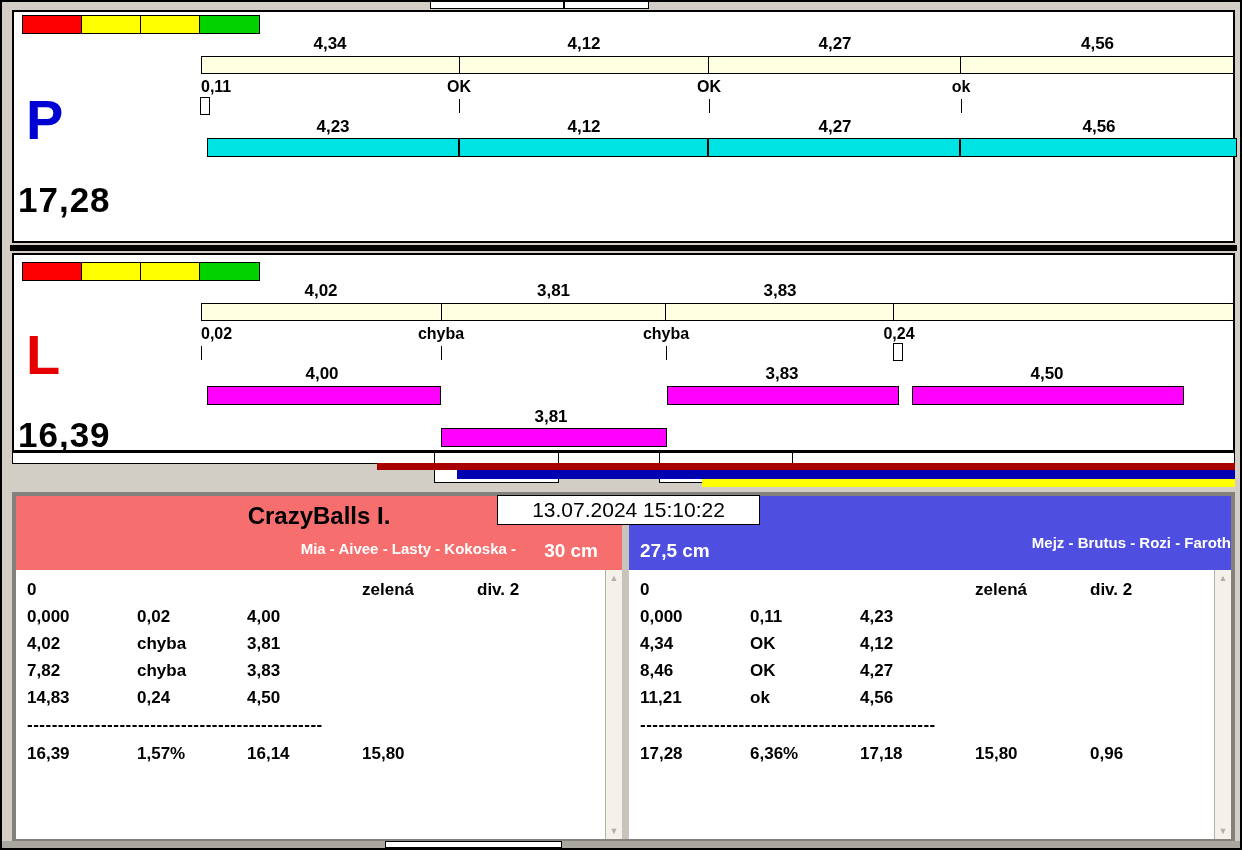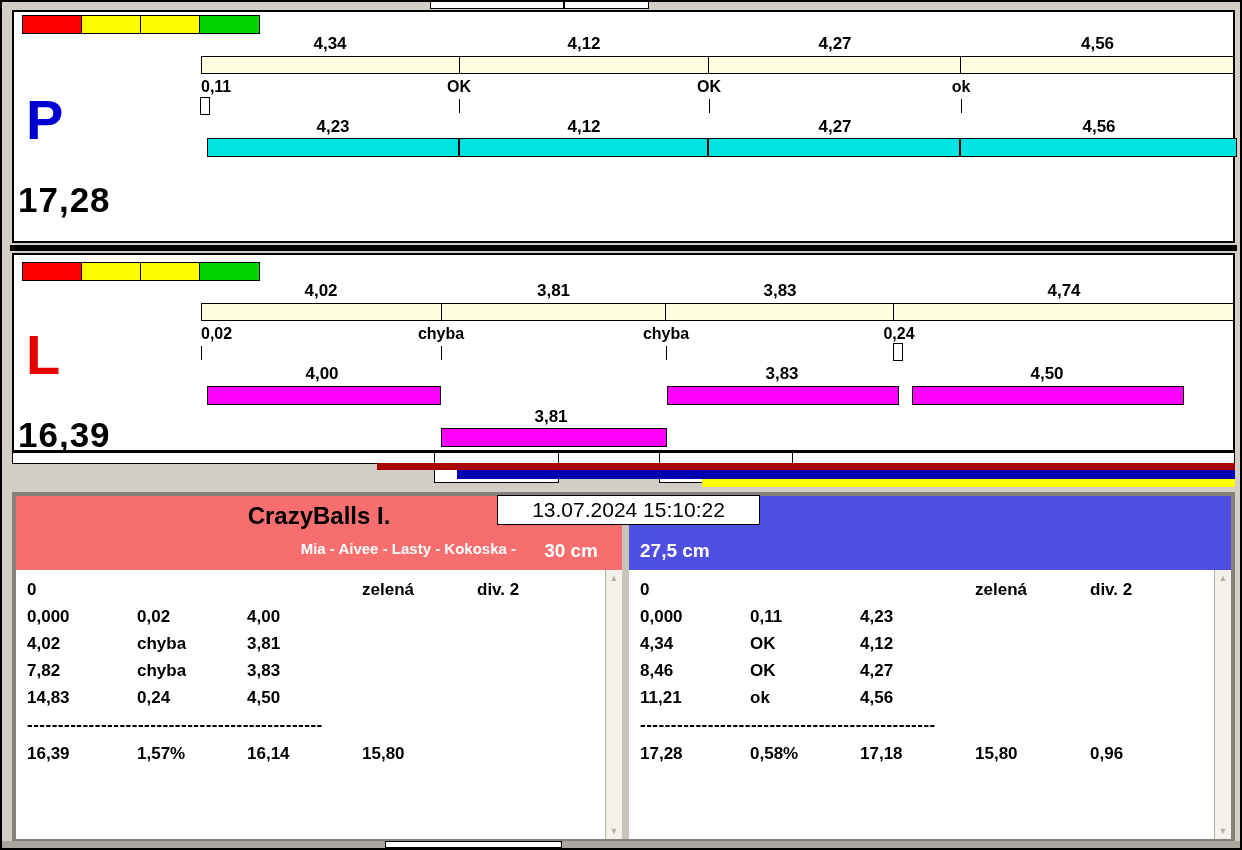--- a/index.html
+++ b/index.html
@@ -118,21 +118,20 @@
       <div class="light" style="background: rgb(255, 0, 0);"></div>
       <div class="light" style="background: rgb(255, 255, 0);"></div>
       <div class="light" style="background: rgb(255, 255, 0);"></div>
       <div class="light" style="background: rgb(0, 211, 0);"></div>
     </div>
 
     <div class="bar-labels" style="left:187px;top:26px;width:1033px;">
       <span style="width:240px">4,02</span>
       <span style="width:225px">3,81</span>
       <span style="width:228px">3,83</span>
-      <span style="width:340px">4,74</span>
     </div>
     <div class="bar" style="left: 187px; top: 48px; width: 1033px; height: 18px; background: rgb(255, 255, 225);">
       <div class="segcell" style="width:240px"></div>
       <div class="segcell" style="width:225px"></div>
       <div class="segcell" style="width:228px"></div>
       <div class="segcell" style="width:340px"></div>
     </div>
 
     <span class="mark" style="left:187px;top:70px;">0,02</span>
     <span class="mark ctr" style="left:392px;top:70px;">chyba</span>
@@ -219,20 +218,21 @@
         </div>
         <div class="scrollbar">
           <div class="scroll-btn up">▲</div>
           <div class="scroll-btn down">▼</div>
         </div>
       </div>
     </div>
 
     <div class="half" style="left:613px;width:602px;">
       <div class="team-header" style="background: rgb(78, 78, 224);">
+        <div class="team-dogs" style="left:130px;width:472px;top:38px;">Mejz - Brutus - Rozi - Faroth</div>
         <div class="jump-height" style="left:11px;top:44px;">27,5 cm</div>
       </div>
       <div class="team-body">
         <div class="trow" style="top:10px;">
           <span class="c1">0</span>
           <span class="c2"></span>
           <span class="c3"></span>
           <span class="c4">zelená</span>
           <span class="c5">div. 2</span>
         </div>
@@ -260,21 +260,21 @@
         <div class="trow" style="top:118px;">
           <span class="c1">11,21</span>
           <span class="c2">ok</span>
           <span class="c3">4,56</span>
           <span class="c4"></span>
           <span class="c5"></span>
         </div>
         <div class="sep" style="top:145px;">------------------------------------------------</div>
         <div class="trow" style="top:174px;">
           <span class="c1">17,28</span>
-          <span class="c2">0,58%</span>
+          <span class="c2">6,36%</span>
           <span class="c3">17,18</span>
           <span class="c4">15,80</span>
           <span class="c5">0,96</span>
         </div>
         <div class="scrollbar">
           <div class="scroll-btn up">▲</div>
           <div class="scroll-btn down">▼</div>
         </div>
       </div>
     </div>

